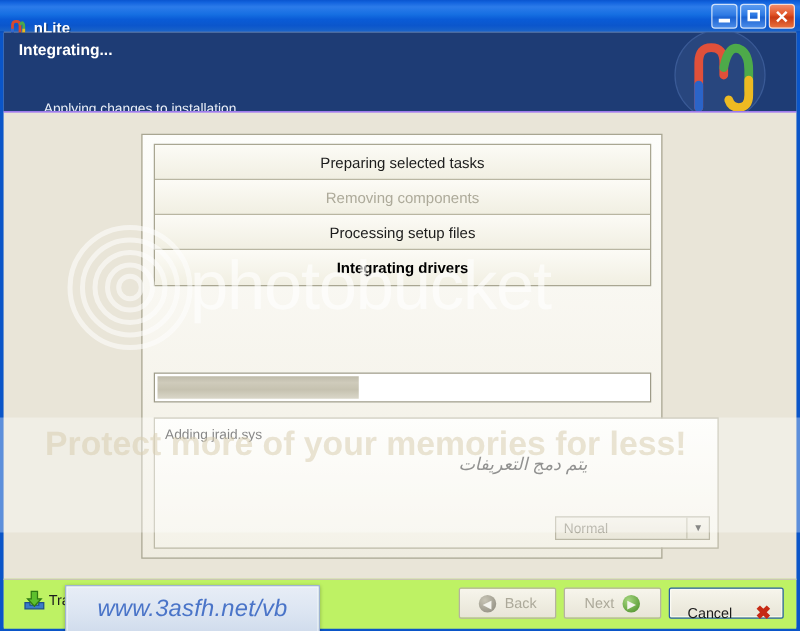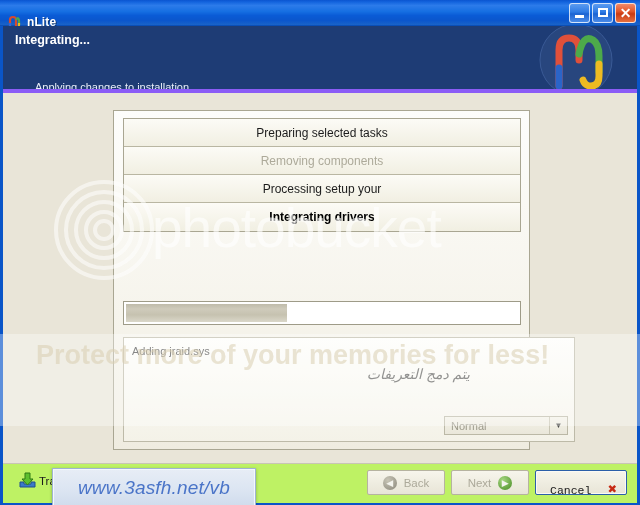--- a/index.html
+++ b/index.html
@@ -120,21 +120,21 @@
     right: 6px; top: -6px;
     width: 110px; height: 78px;
   }
 
   
   .body-area {
     position: absolute;
     left: 3px; top: 89px;
     width: 634px; height: 374px;
     background: #E9E5D8;
-    border-top: 4px solid #8b5cf6;
+    border-top: 1px solid #8b5cf6;
   }
 
   
   .panel {
     position: absolute;
     left: 110px; top: 17px;
     width: 417px; height: 340px;
     background: linear-gradient(to bottom, #FDFDFB 0%, #F6F4EC 60%, #EFECE0 100%);
     border: 1px solid #A9A692;
     box-sizing: border-box;
@@ -261,21 +261,20 @@
   .btn.disabled { color: #ACA99A; }
   .btn.back  { width: 78px; }
   .btn.next  { width: 78px; }
   .btn.cancel {
     width: 92px;
     color: #1A1A1A;
     border: 1px solid #2B5FA8;
     box-shadow: inset 0 0 0 1px #FBFAF4;
     justify-content: space-between;
     padding: 16px 9px 0 14px;
-    font-family: Liberation Mono, monospace;
   }
   .circ {
     width: 14px; height: 14px; border-radius: 50%;
     display: inline-block;
     position: relative;
   }
   .circ.grey {
     background: radial-gradient(circle at 35% 30%, #C8C5B6 0%, #9A978A 75%, #807D72 100%);
   }
   .circ.green {
@@ -386,21 +385,21 @@
       </svg>
     </div>
   </div>
 
   <div class="body-area">
     <div class="panel">
 
       <div class="tasklist">
           <div class="task-row done">Preparing selected tasks</div>
           <div class="task-row muted">Removing components</div>
-          <div class="task-row done">Processing setup your</div>
+          <div class="task-row done">Processing setup files</div>
           <div class="task-row active">Integrating drivers</div>
         </div>
 
       <div class="progress-wrap">
         <div class="progress-fill" style="width: 41%;"></div>
       </div>
 
       <div class="logbox">
         <div class="log-line">Adding jraid.sys</div>
         <div class="log-arabic">يتم دمج التعريفات</div>

